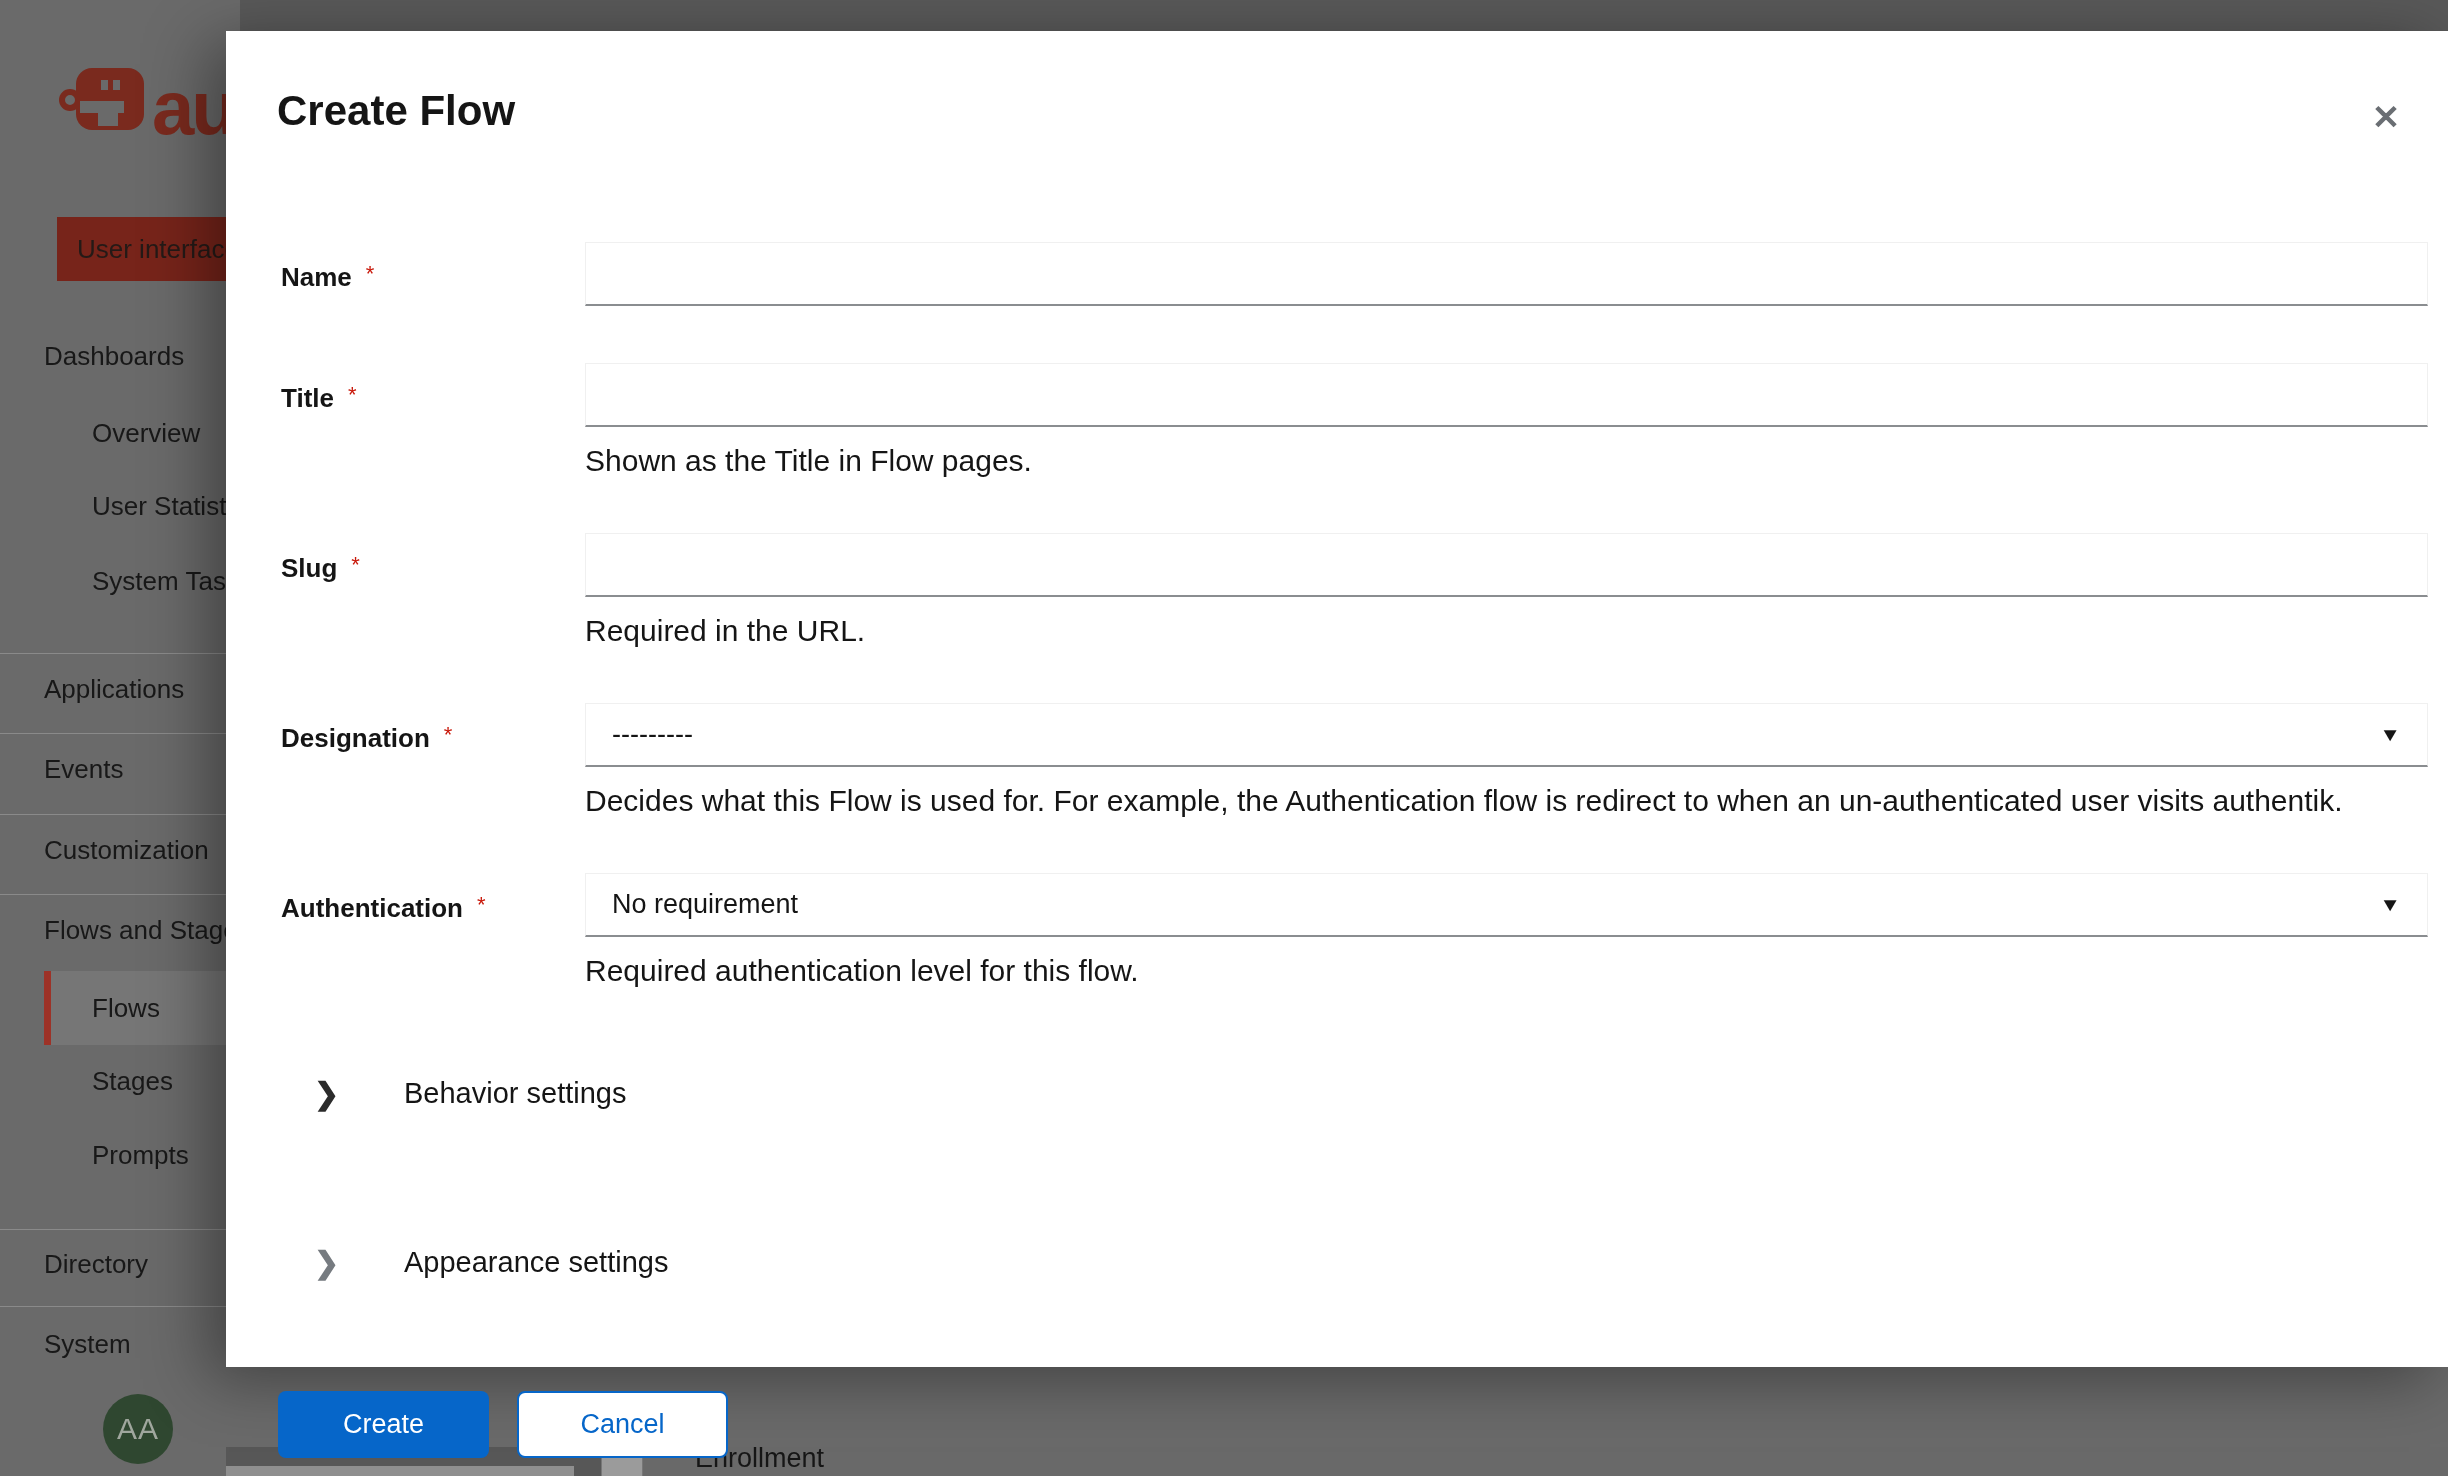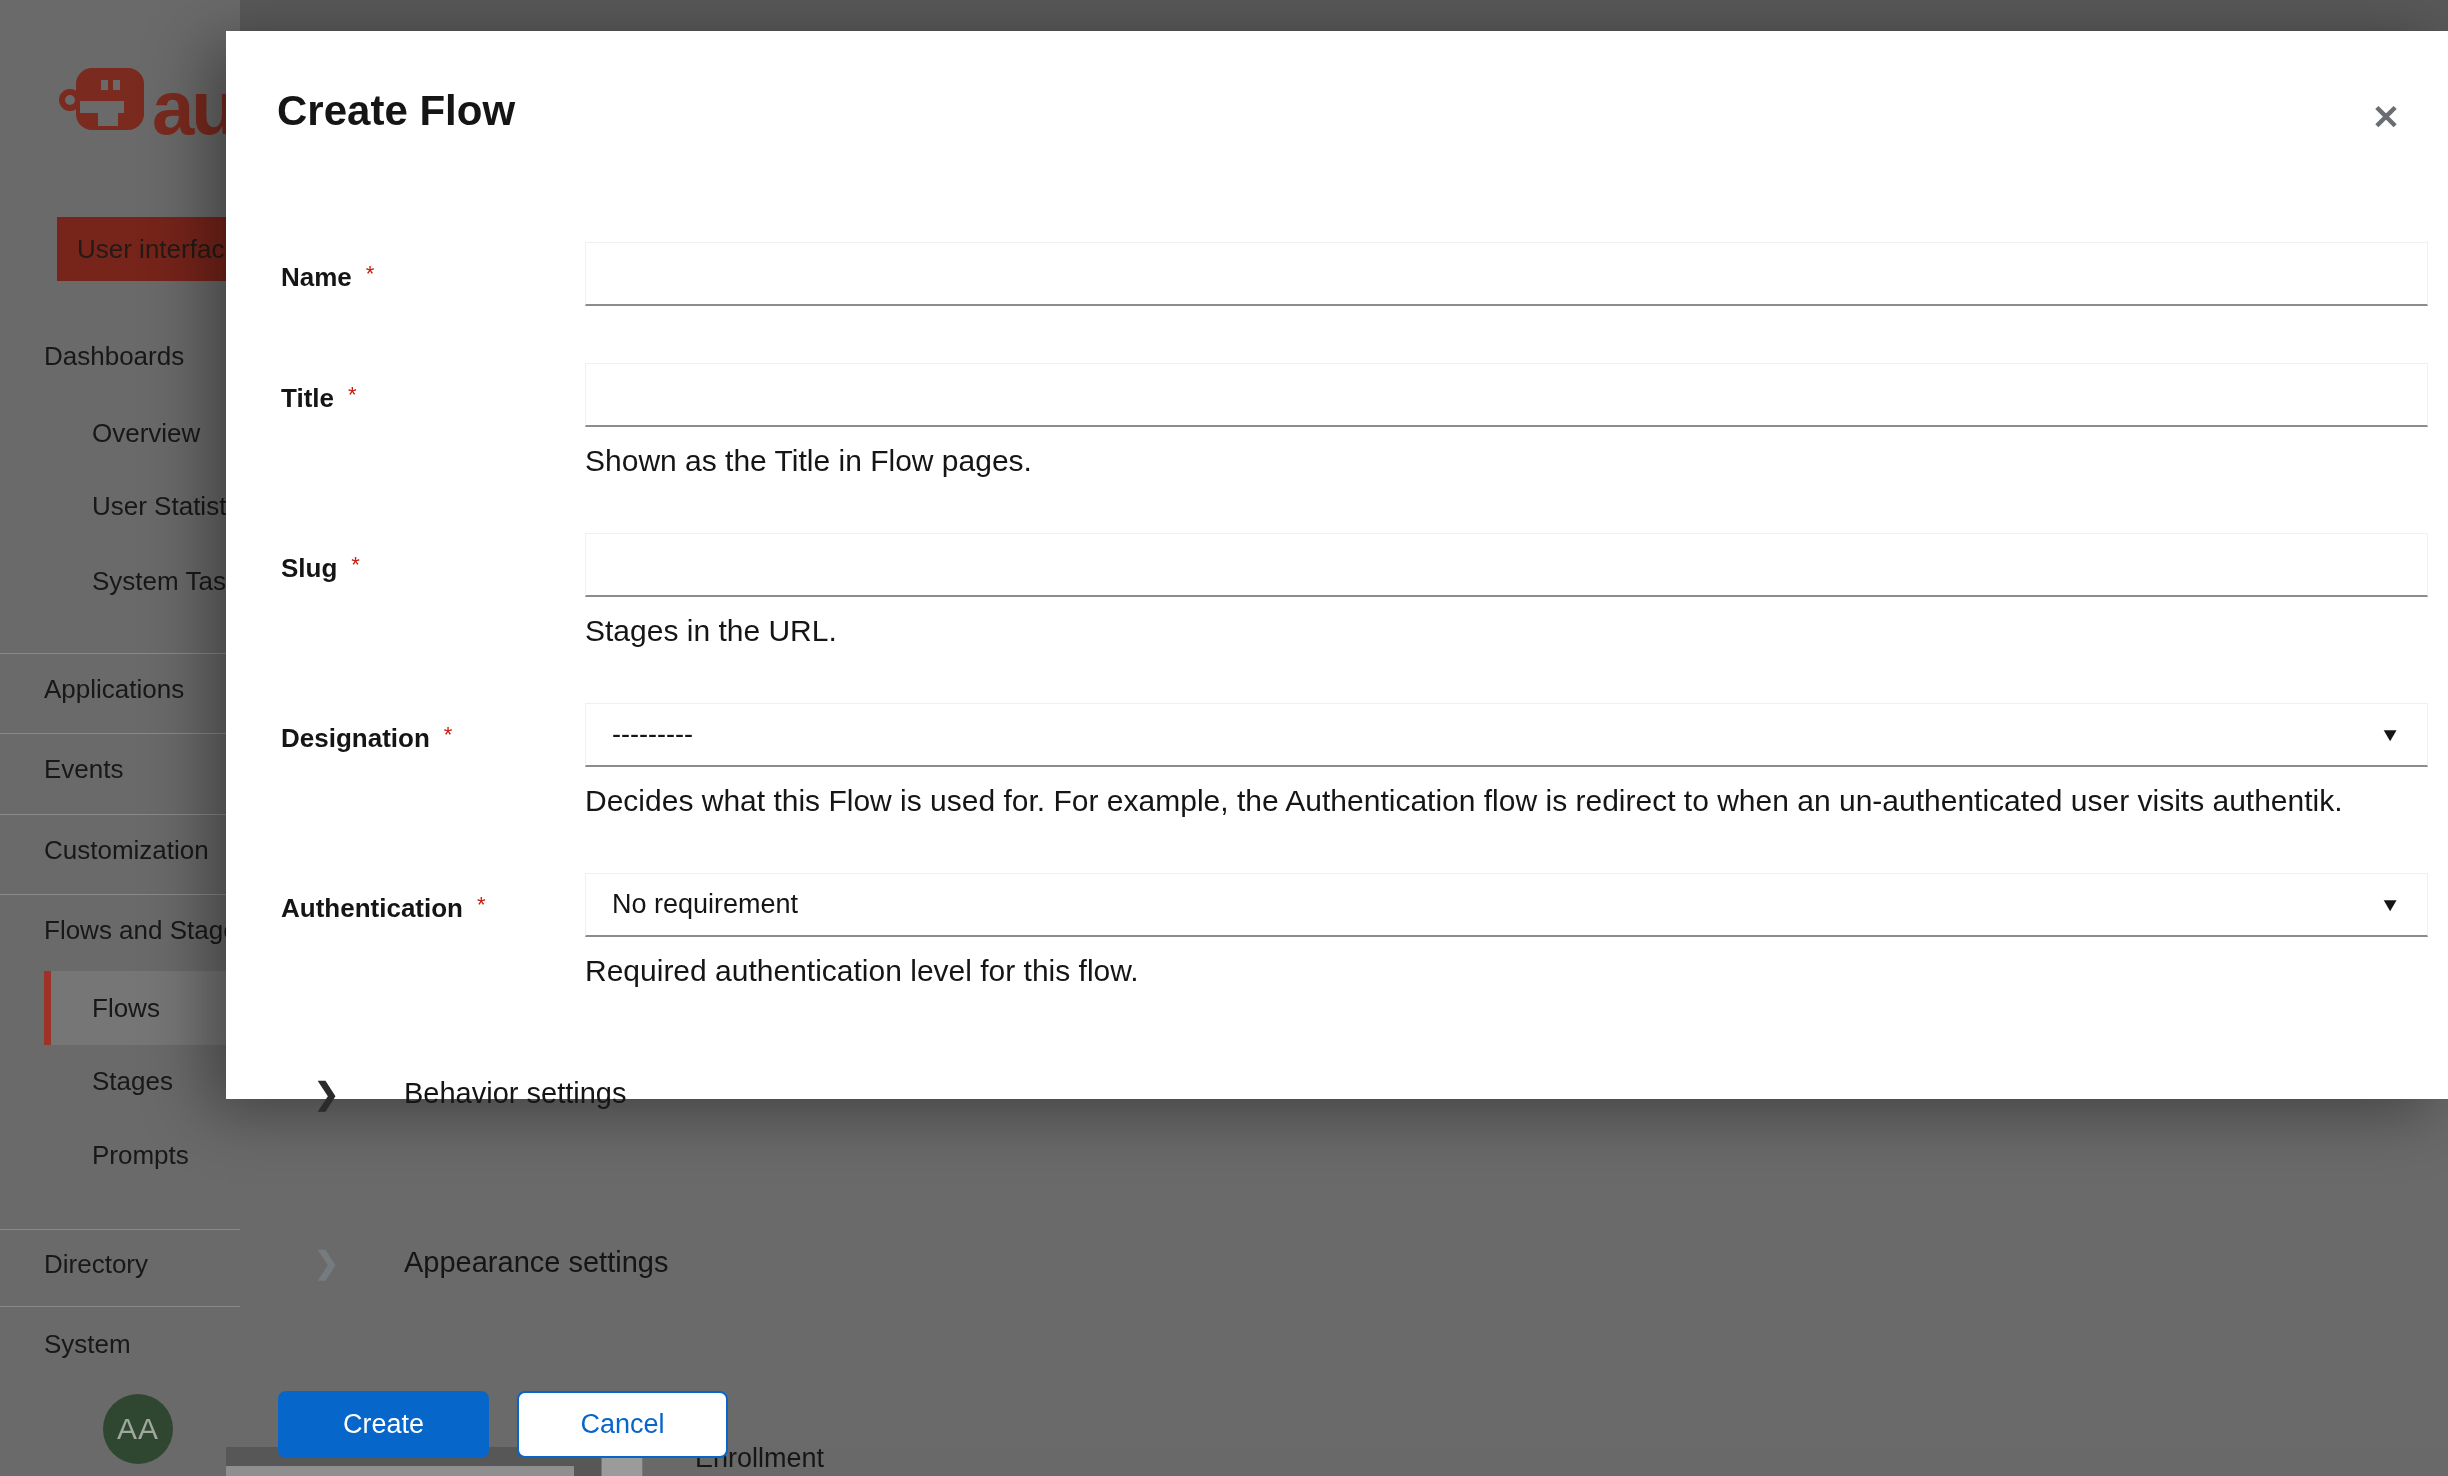--- a/index.html
+++ b/index.html
@@ -40,21 +40,21 @@
     letter-spacing:1px;cursor:pointer;}
 
   
   .bottom-strip{position:absolute;left:226px;right:0;top:1447px;bottom:0;background:#696969;z-index:2;}
   .bs-darkleft{position:absolute;left:0;top:0;width:375px;height:100%;background:#575757;}
   .bs-lightband{position:absolute;left:0;top:19px;width:348px;height:10px;background:#8f8f8f;}
   .bs-box{position:absolute;left:375px;top:0;width:40px;height:29px;background:#9b9b9b;border-left:1px solid #777;border-right:1px solid #777;}
   .bs-label{position:absolute;left:469px;top:-4px;font-size:27px;font-weight:400;color:#161616;white-space:nowrap;}
 
   
-  .modal{position:absolute;left:226px;top:31px;right:0;height:1068px;background:#ffffff;z-index:5;
+  .modal{position:absolute;left:226px;top:31px;right:0;height:1336px;background:#ffffff;z-index:5;
     box-shadow:-18px 12px 60px rgba(0,0,0,0.38);}
   .modal-title{position:absolute;left:51px;top:56px;font-size:42px;font-weight:700;color:#151515;margin:0;}
   .close-btn{position:absolute;top:62px;right:38px;width:48px;height:48px;border:none;background:none;
     font-size:34px;font-weight:700;color:#6a6e73;cursor:pointer;line-height:48px;padding:0;text-align:center;}
 
   .f-label{position:absolute;left:55px;width:295px;line-height:64px;font-size:26px;font-weight:700;color:#151515;white-space:nowrap;}
   .req{color:#c9190b;font-size:22px;margin-left:14px;font-weight:400;vertical-align:5px;}
 
   .f-input{position:absolute;left:359px;right:20px;height:64px;box-sizing:border-box;
     border:1px solid #f0f0f0;border-bottom:2px solid #8a8d90;background:#fff;
@@ -148,21 +148,21 @@
     <label class="f-label" style="top:332px">
       <span>Title</span><span class="req">*</span>
     </label>
     <input class="f-input" style="top: 332px;">
     <div class="f-help" style="top:414px">Shown as the Title in Flow pages.</div>
 
     <label class="f-label" style="top:502px">
       <span>Slug</span><span class="req">*</span>
     </label>
     <input class="f-input" style="top: 502px;">
-    <div class="f-help" style="top:584px">Stages in the URL.</div>
+    <div class="f-help" style="top:584px">Required in the URL.</div>
 
     <label class="f-label" style="top:672px">
       <span>Designation</span><span class="req">*</span>
     </label>
     <div class="f-select" style="top:672px">
       <span class="sel-val">---------</span>
       <span class="caret">▼</span>
     </div>
     <div class="f-help" style="top:754px">Decides what this Flow is used for. For example, the Authentication flow is redirect to when an un-authenticated user visits authentik.</div>
 

